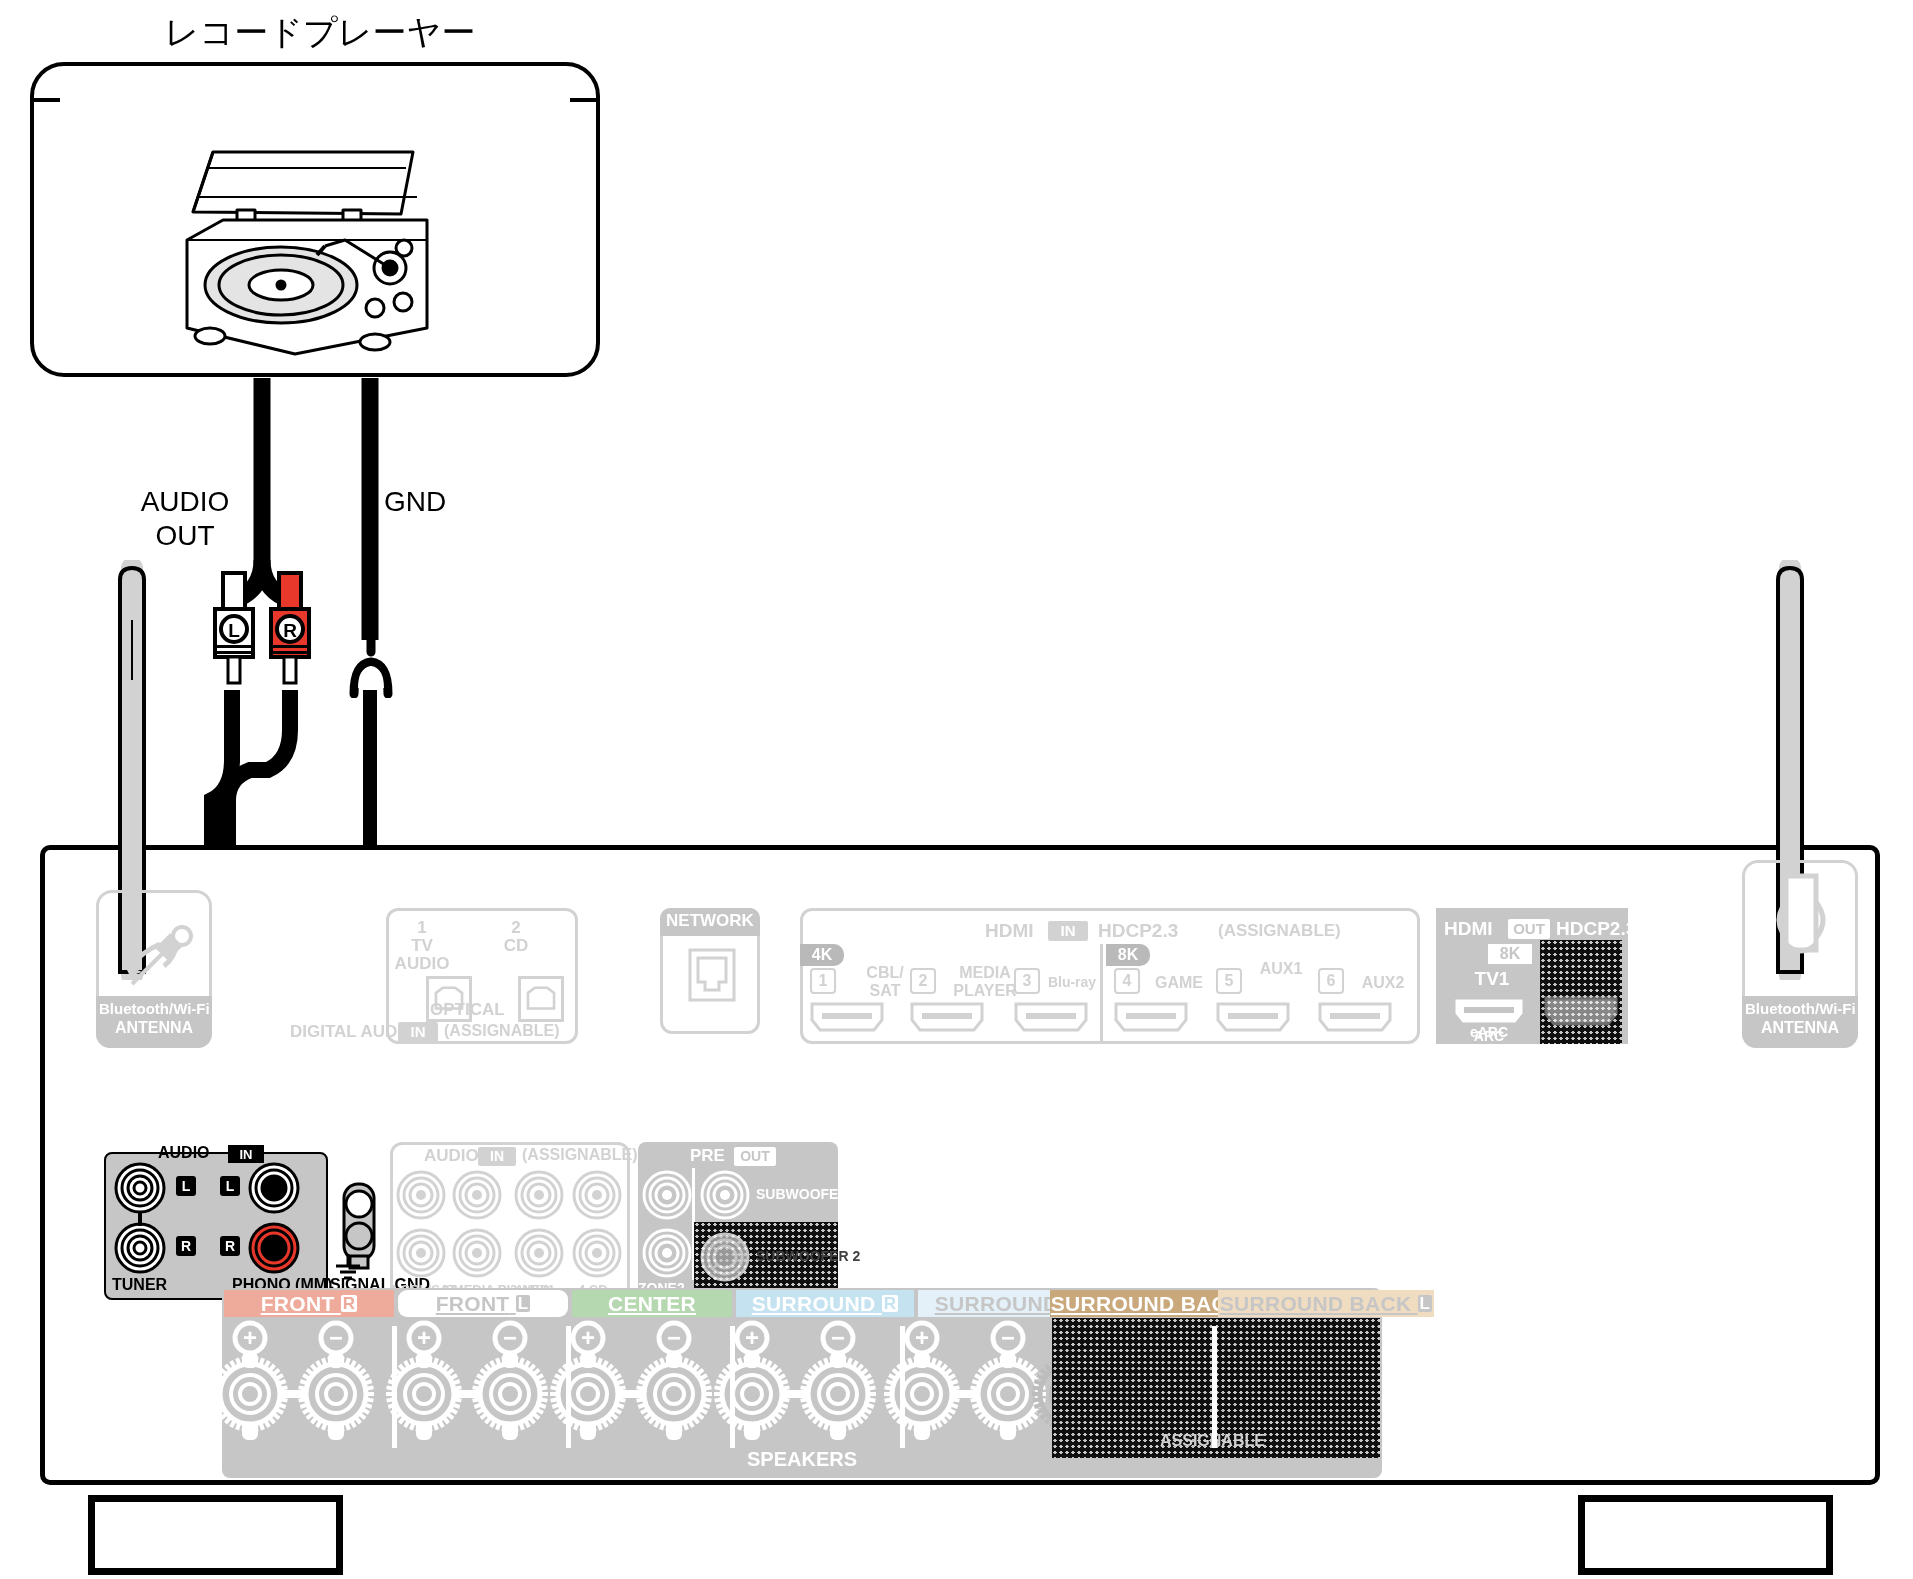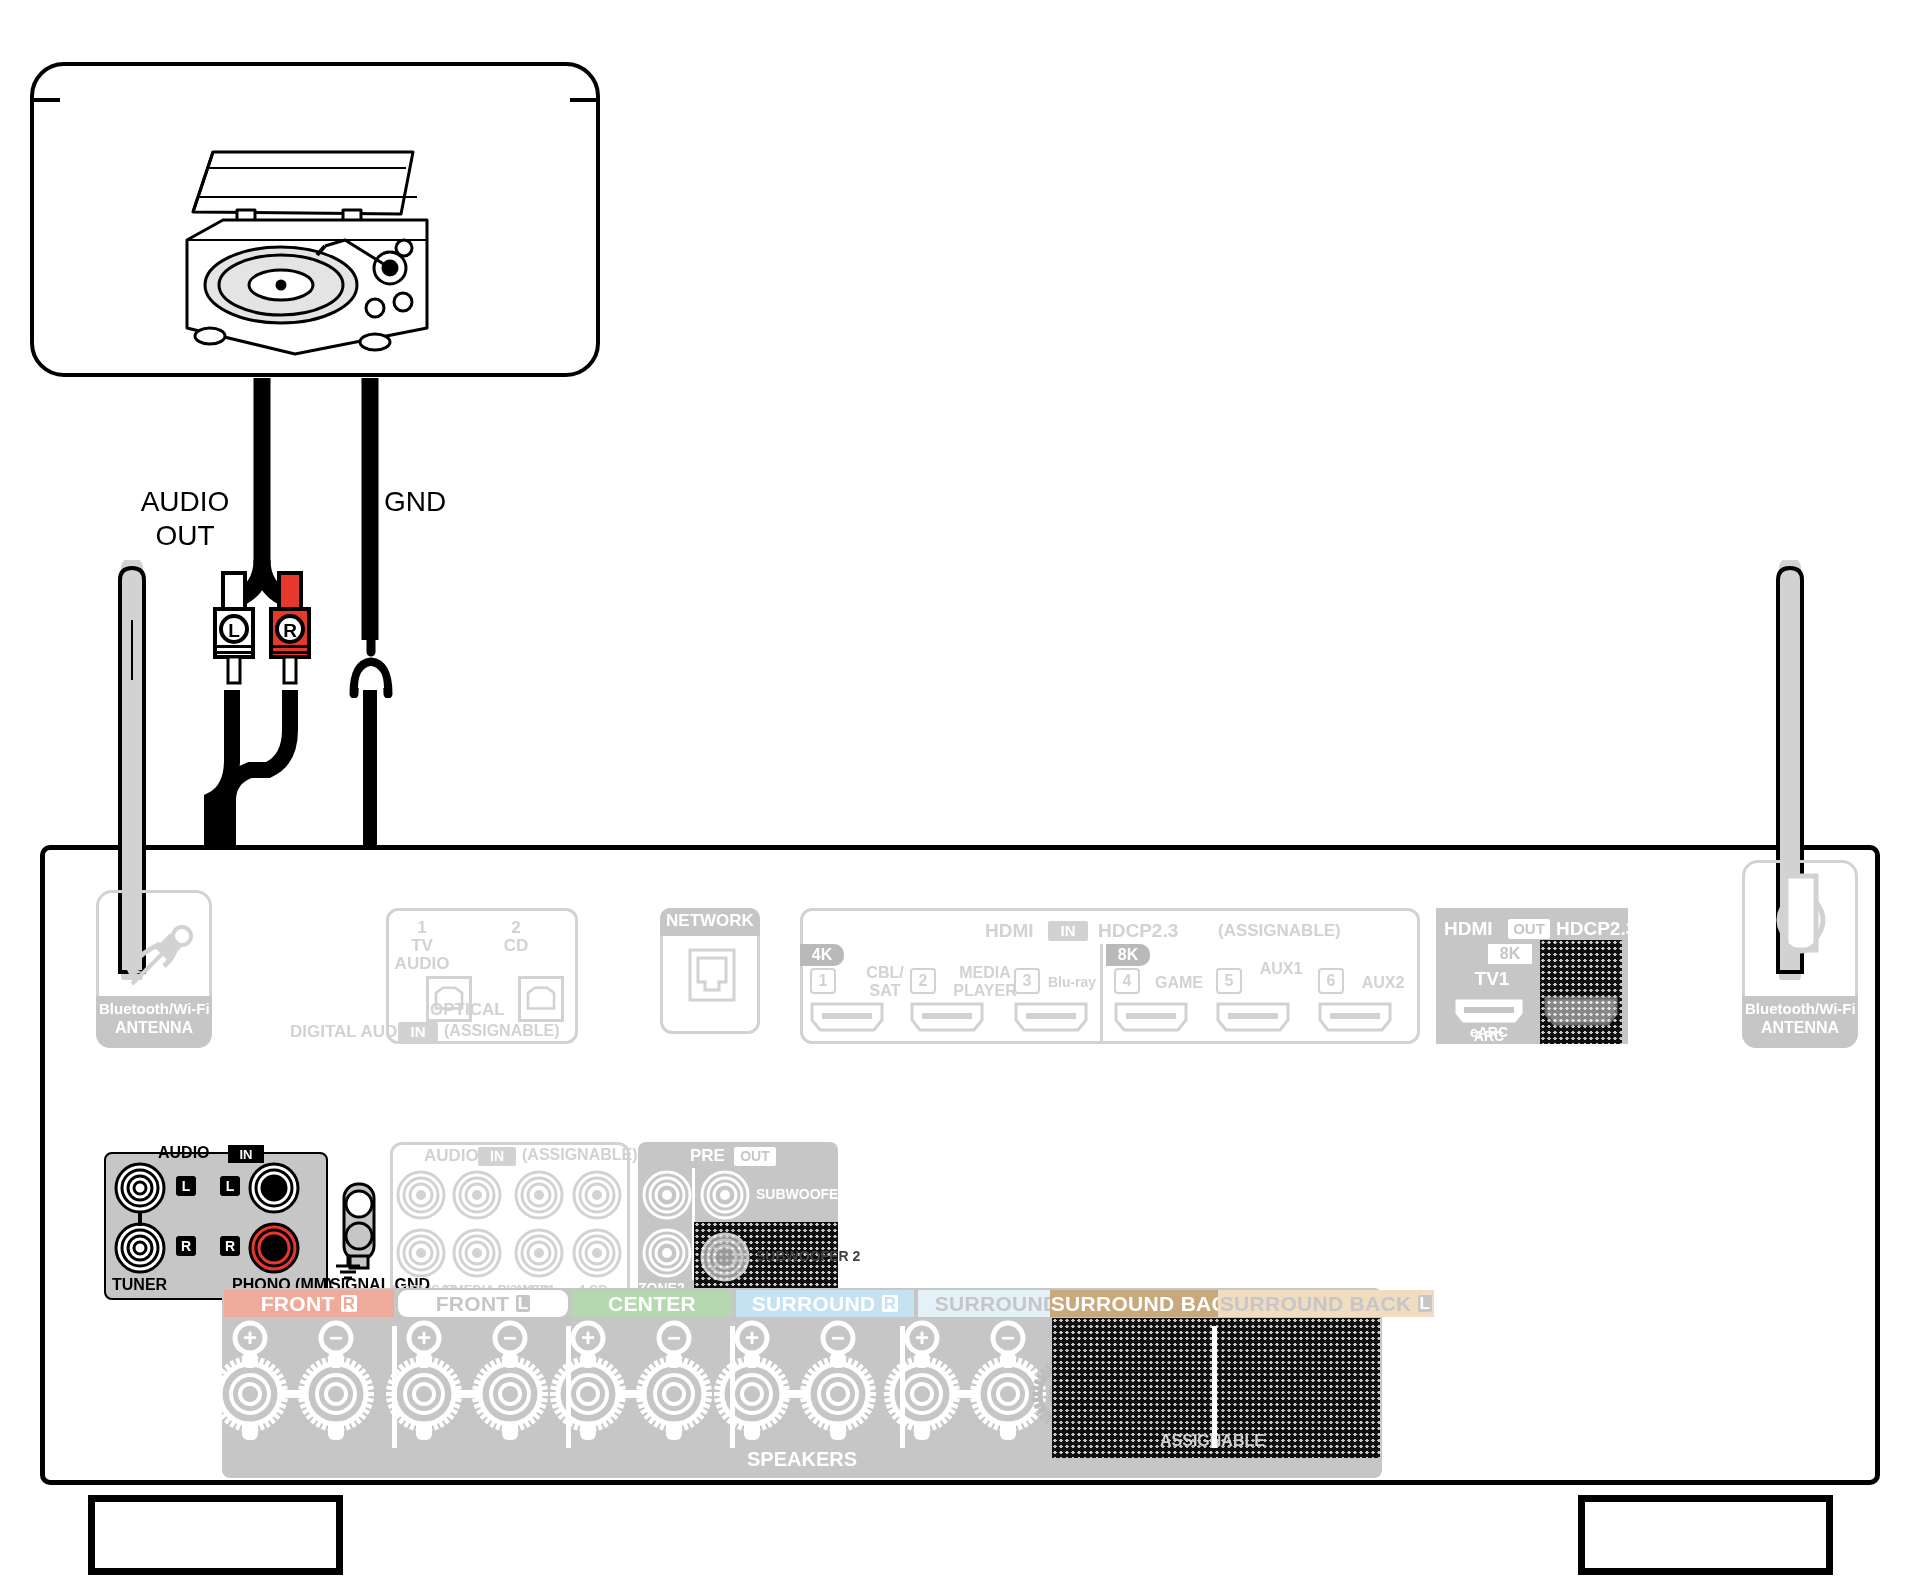--- a/index.html
+++ b/index.html
@@ -57,33 +57,34 @@
   .post svg { width:100%; height:100%; display:block; }
 
   .hatch { position:absolute;
     background-image:
       repeating-linear-gradient(45deg,#000 0 3px,transparent 3px 6px),
       repeating-linear-gradient(-45deg,#000 0 3px,transparent 3px 6px);
     background-size:6px 6px; opacity:.92; }
 
   .speaker-tag { position:absolute; font-weight:bold; color:#fff;
                  text-align:center; font-size:21px; letter-spacing:.3px;
-                 height:27px; line-height:27px; }
+                 height:27px; line-height:27px;text-decoration:underline; }
 
   .LRbox { display:inline-block; background:#fff; color:#c6c6c6;
            padding:0 2px; border-radius:2px; font-size:17px; line-height:17px;
            vertical-align:2px; }
   .LRbox-dark { background:#000; color:#fff; }
 </style>
 </head>
 <body>
 
 <div class="abs" id="source-box"></div>
 
 <div class="abs" id="source-title">
+  <div>レコードプレーヤー</div>
 </div>
 <div class="title-dash" style="left:30px;"></div>
 <div class="title-dash" style="left:570px;"></div>
 
 <div class="abs" id="turntable">
   <svg viewBox="0 0 260 235" width="260" height="235">
     <g fill="none" stroke="#000" stroke-width="3" stroke-linejoin="round">
 
       <path d="M18 72 L38 12 L238 12 L226 74 Z" fill="#fff"></path>
       <path d="M18 72 L38 12"></path>

